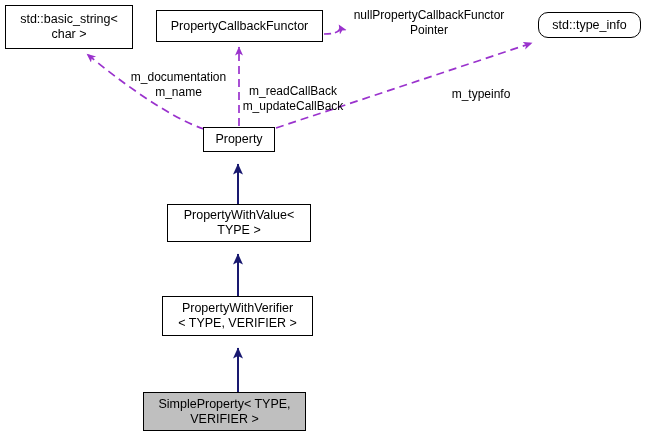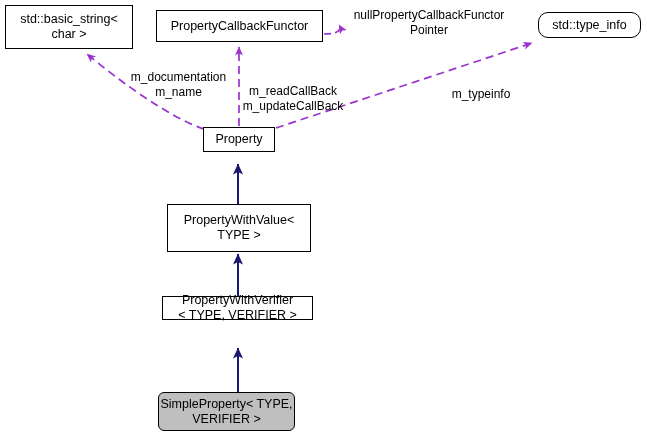--- a/index.html
+++ b/index.html
@@ -98,31 +98,31 @@
   </div>
 
   <div class="node" style="left:538px; top:12px; width:103px; height:26px;border-radius:10px;">
     <span class="node-text">std::type_info</span>
   </div>
 
   <div class="node" style="left:203px; top:127px; width:72px; height:25px;">
     <span class="node-text">Property</span>
   </div>
 
-  <div class="node" style="left:167px; top:204px; width:144px; height:48px;">
+  <div class="node" style="left:167px; top:204px; width:144px; height:38px;">
     <span class="node-text">PropertyWithValue&lt;
 TYPE &gt;</span>
   </div>
 
-  <div class="node" style="left:162px; top:296px; width:151px; height:24px;">
+  <div class="node" style="left:162px; top:296px; width:151px; height:40px;">
     <span class="node-text">PropertyWithVerifier
 &lt; TYPE, VERIFIER &gt;</span>
   </div>
 
-  <div class="node filled" style="left:158px; top:392px; width:137px; height:39px;border-radius:6px;">
+  <div class="node filled" style="left:143px; top:392px; width:163px; height:39px;">
     <span class="node-text">SimpleProperty&lt; TYPE,
 VERIFIER &gt;</span>
   </div>
 
   <div class="edge-label" style="left:121px; top:70px; width:115px;text-align:center;">m_documentation
 m_name</div>
 
   <div class="edge-label" style="left:238px; top:84px; width:110px;">m_readCallBack
 m_updateCallBack</div>
 

